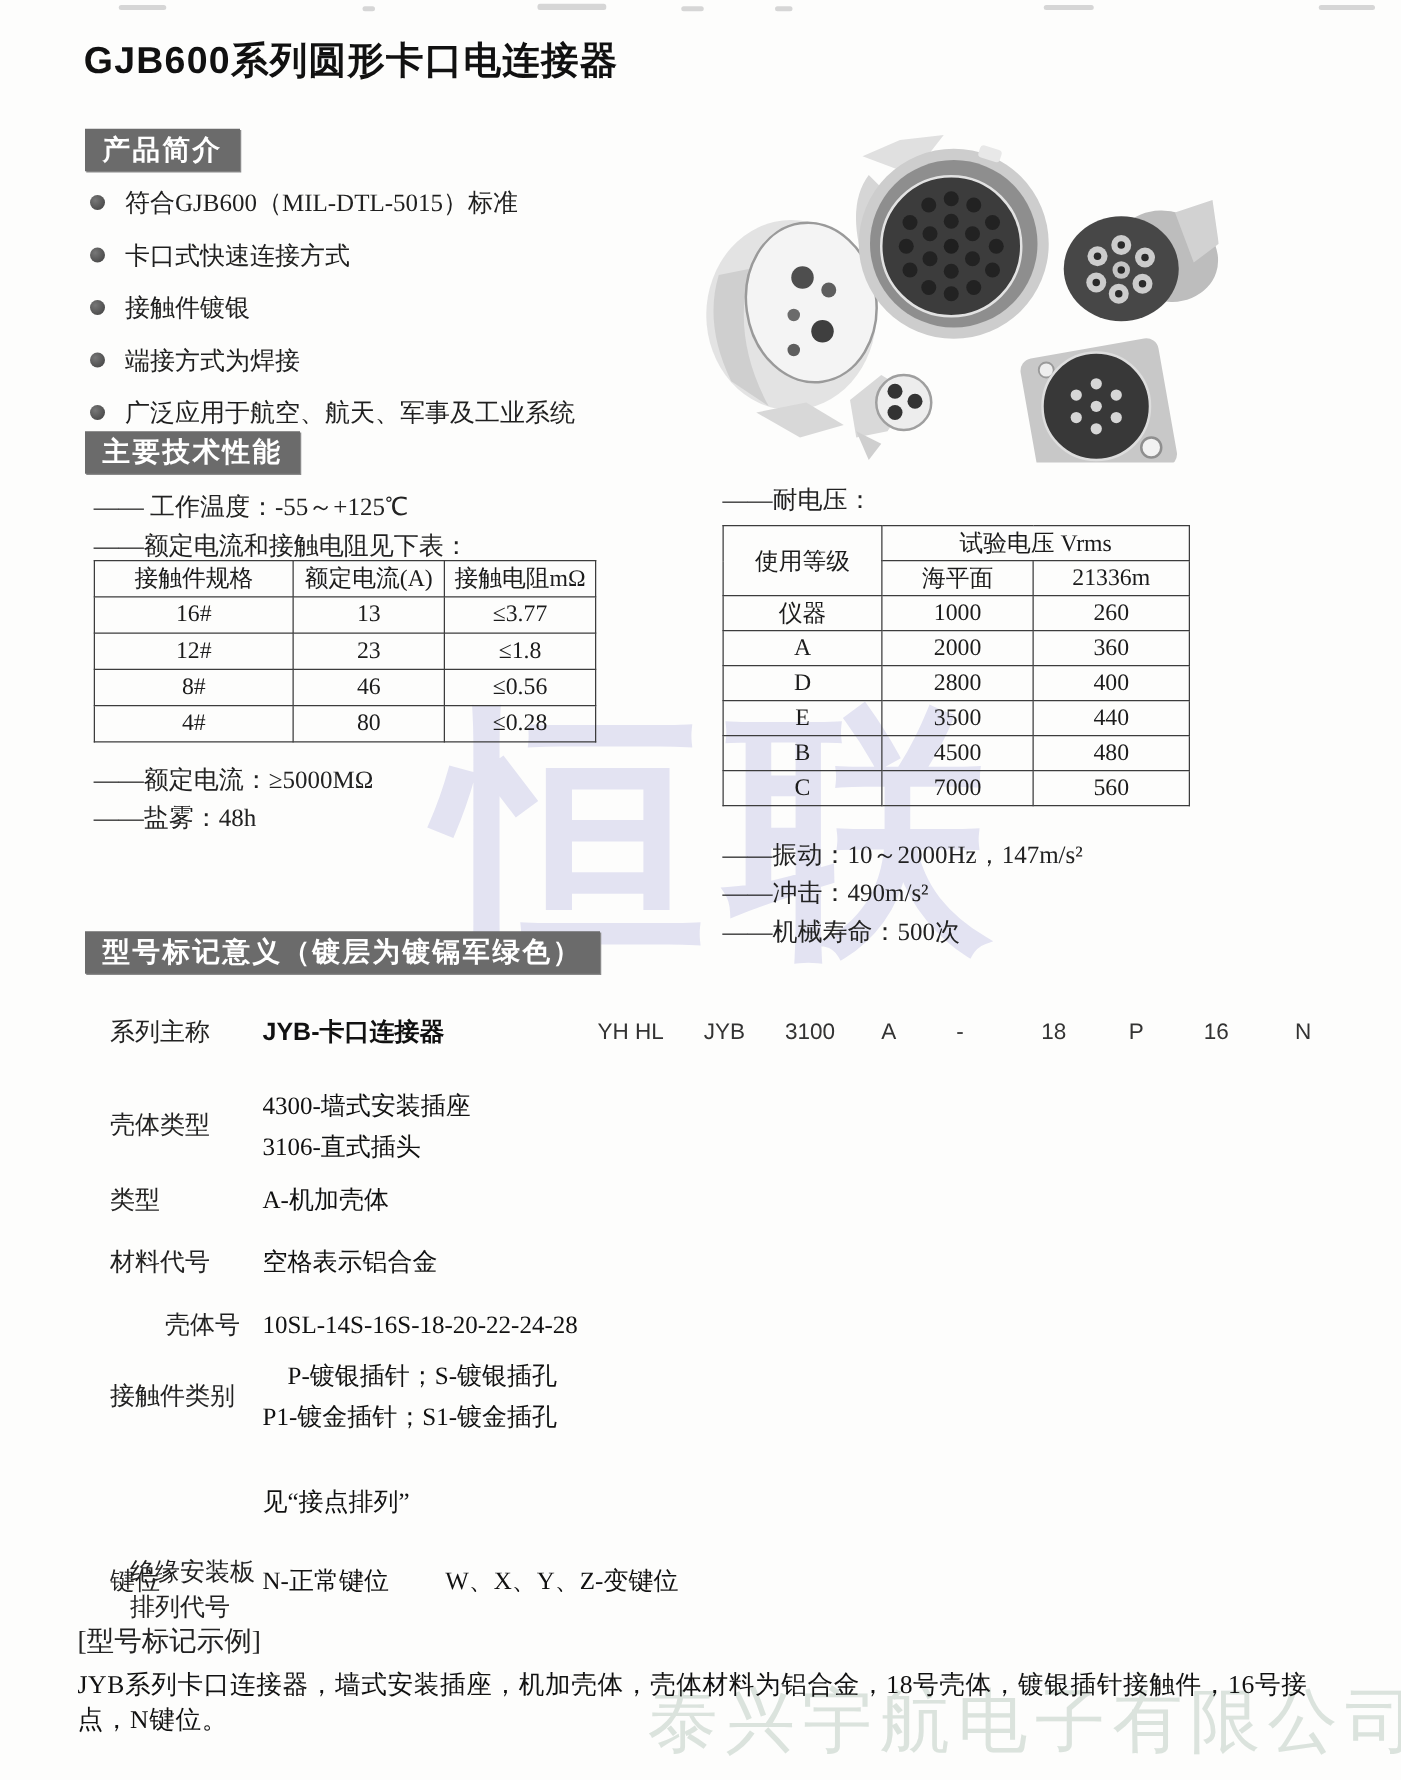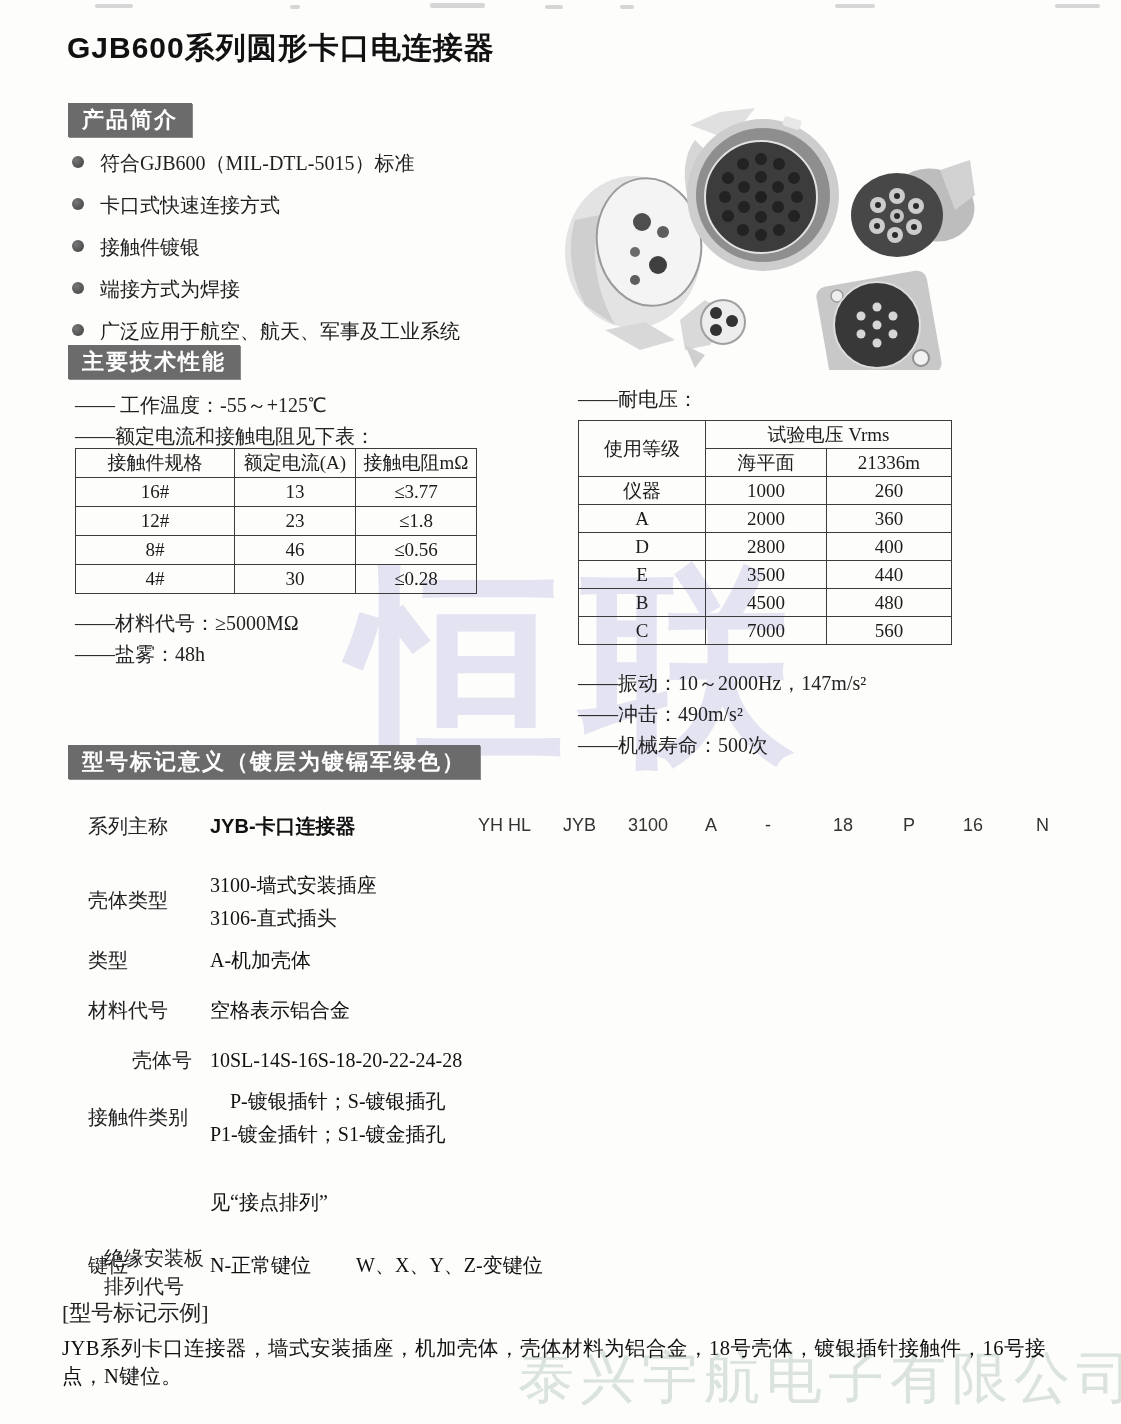--- a/index.html
+++ b/index.html
@@ -237,27 +237,27 @@
         <td>23</td>
         <td>≤1.8</td>
       </tr>
       <tr>
         <td>8#</td>
         <td>46</td>
         <td>≤0.56</td>
       </tr>
       <tr>
         <td>4#</td>
-        <td>30</td>
+        <td>80</td>
         <td>≤0.28</td>
       </tr>
     </tbody>
       </table>
 
-    <div class="note" style="left:75px;top:610px;">——材料代号：≥5000MΩ</div>
+    <div class="note" style="left:75px;top:610px;">——额定电流：≥5000MΩ</div>
     <div class="note" style="left:75px;top:641px;">——盐雾：48h</div>
 
     <div class="note" style="left:578px;top:386px;">——耐电压：</div>
     <table class="dtable t2">
       <tbody>
           <tr>
         <td class="c0" rowspan="2">使用等级</td>
         <td colspan="2">试验电压  Vrms</td>
       </tr>
       <tr>
@@ -312,21 +312,21 @@
       <span class="code-part" style="left:903px;">P</span>
       <span class="code-part" style="left:963px;">16</span>
       <span class="code-part" style="left:1036px;">N</span>
     </div>
 
     <div class="mk-label" style="top:812px;">系列主称</div>
     <div class="mk-val sans" style="top:810px;">JYB-卡口连接器</div>
 
     <div class="mk-label" style="top:886px;">壳体类型</div>
     <div class="mk-val" style="top:869px;">
-      <div>3100-墙式安装插座</div>
+      <div>4300-墙式安装插座</div>
       <div>3106-直式插头</div>
     </div>
 
     <div class="mk-label" style="top:946px;">类型</div>
     <div class="mk-val" style="top:944px;">A-机加壳体</div>
 
     <div class="mk-label" style="top:996px;">材料代号</div>
     <div class="mk-val" style="top:994px;">空格表示铝合金</div>
 
     <div class="mk-label" style="top:1046px;margin-left:44px;">壳体号</div>

